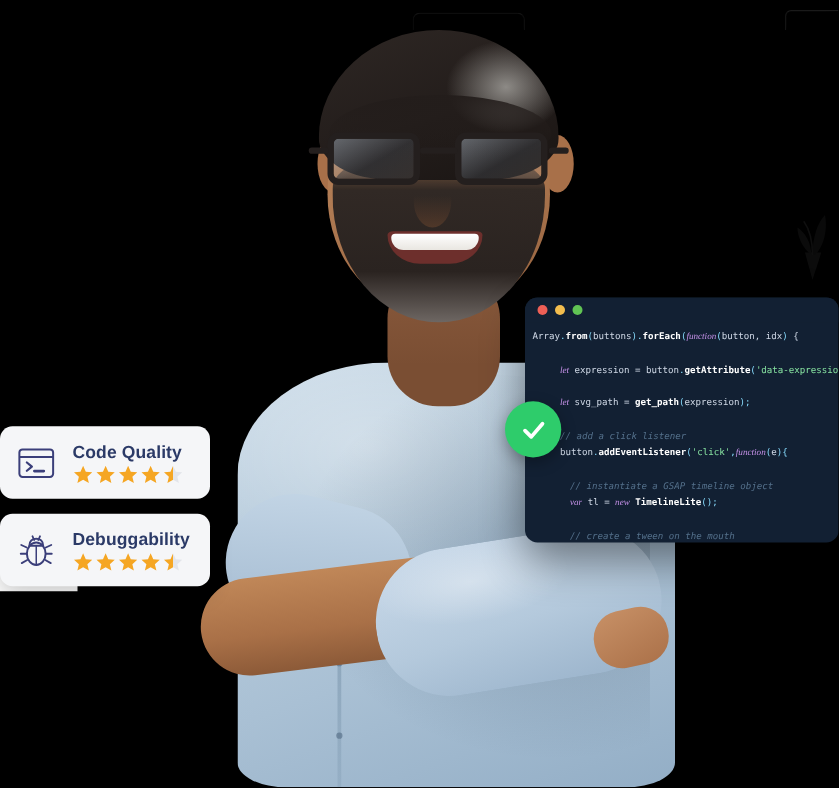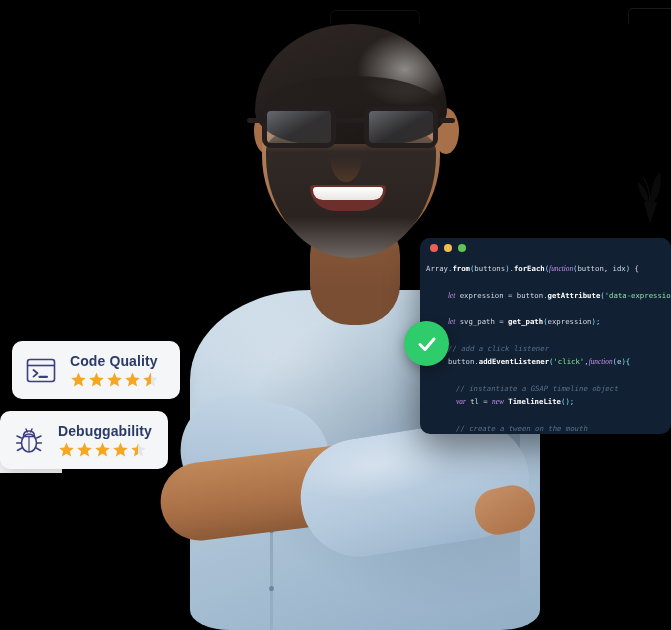--- a/index.html
+++ b/index.html
@@ -251,21 +251,21 @@
   .rating-card {
     position:absolute;
     width:168px; height:58px;
     background:#f5f6f8;
     border-radius:10px;
     box-shadow: 0 6px 18px rgba(0,0,0,.22);
     display:flex; align-items:center;
     padding-left:12px;
     gap:12px;
   }
-  #card-code-quality { left:12px; top:341px; }
+  #card-code-quality { left:0px; top:341px; }
   #card-debuggability { left:0px; top:411px; }
 
   .card-icon { width:34px; height:34px; flex:0 0 34px; display:flex; align-items:center; justify-content:center; }
   .card-text { display:flex; flex-direction:column; gap:2px; }
   .card-label {
     font-size:14px; font-weight:bold; color:#2b3a67;
     letter-spacing:.1px; line-height:16px;
   }
   .stars { display:flex; gap:1px; }
 

